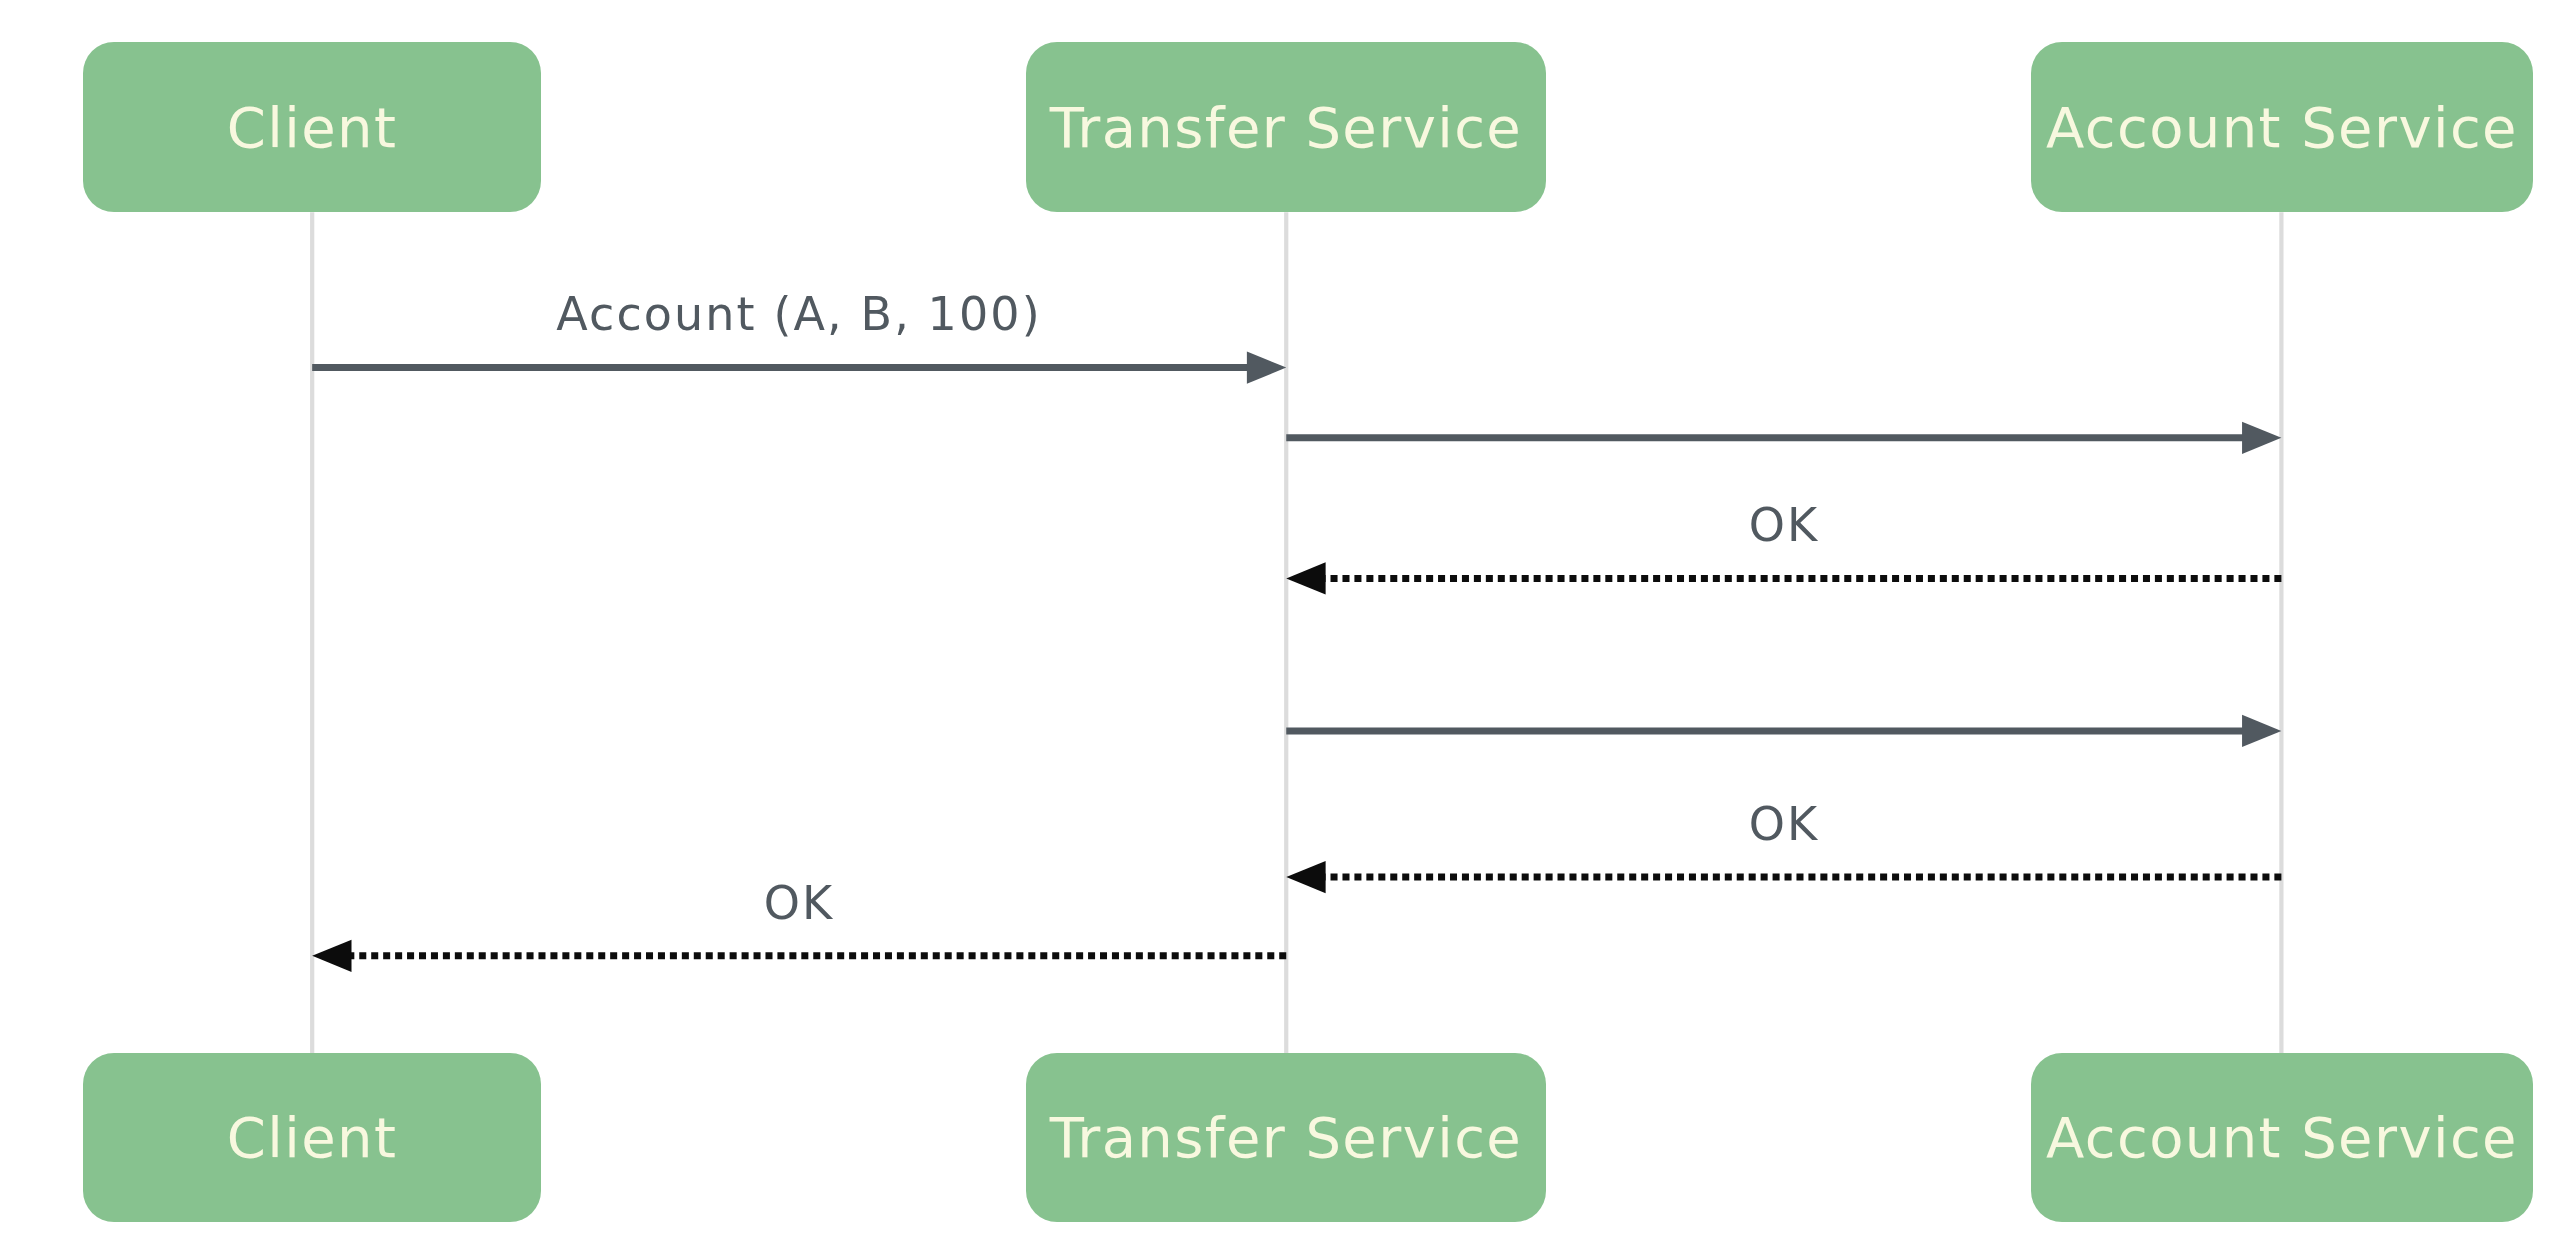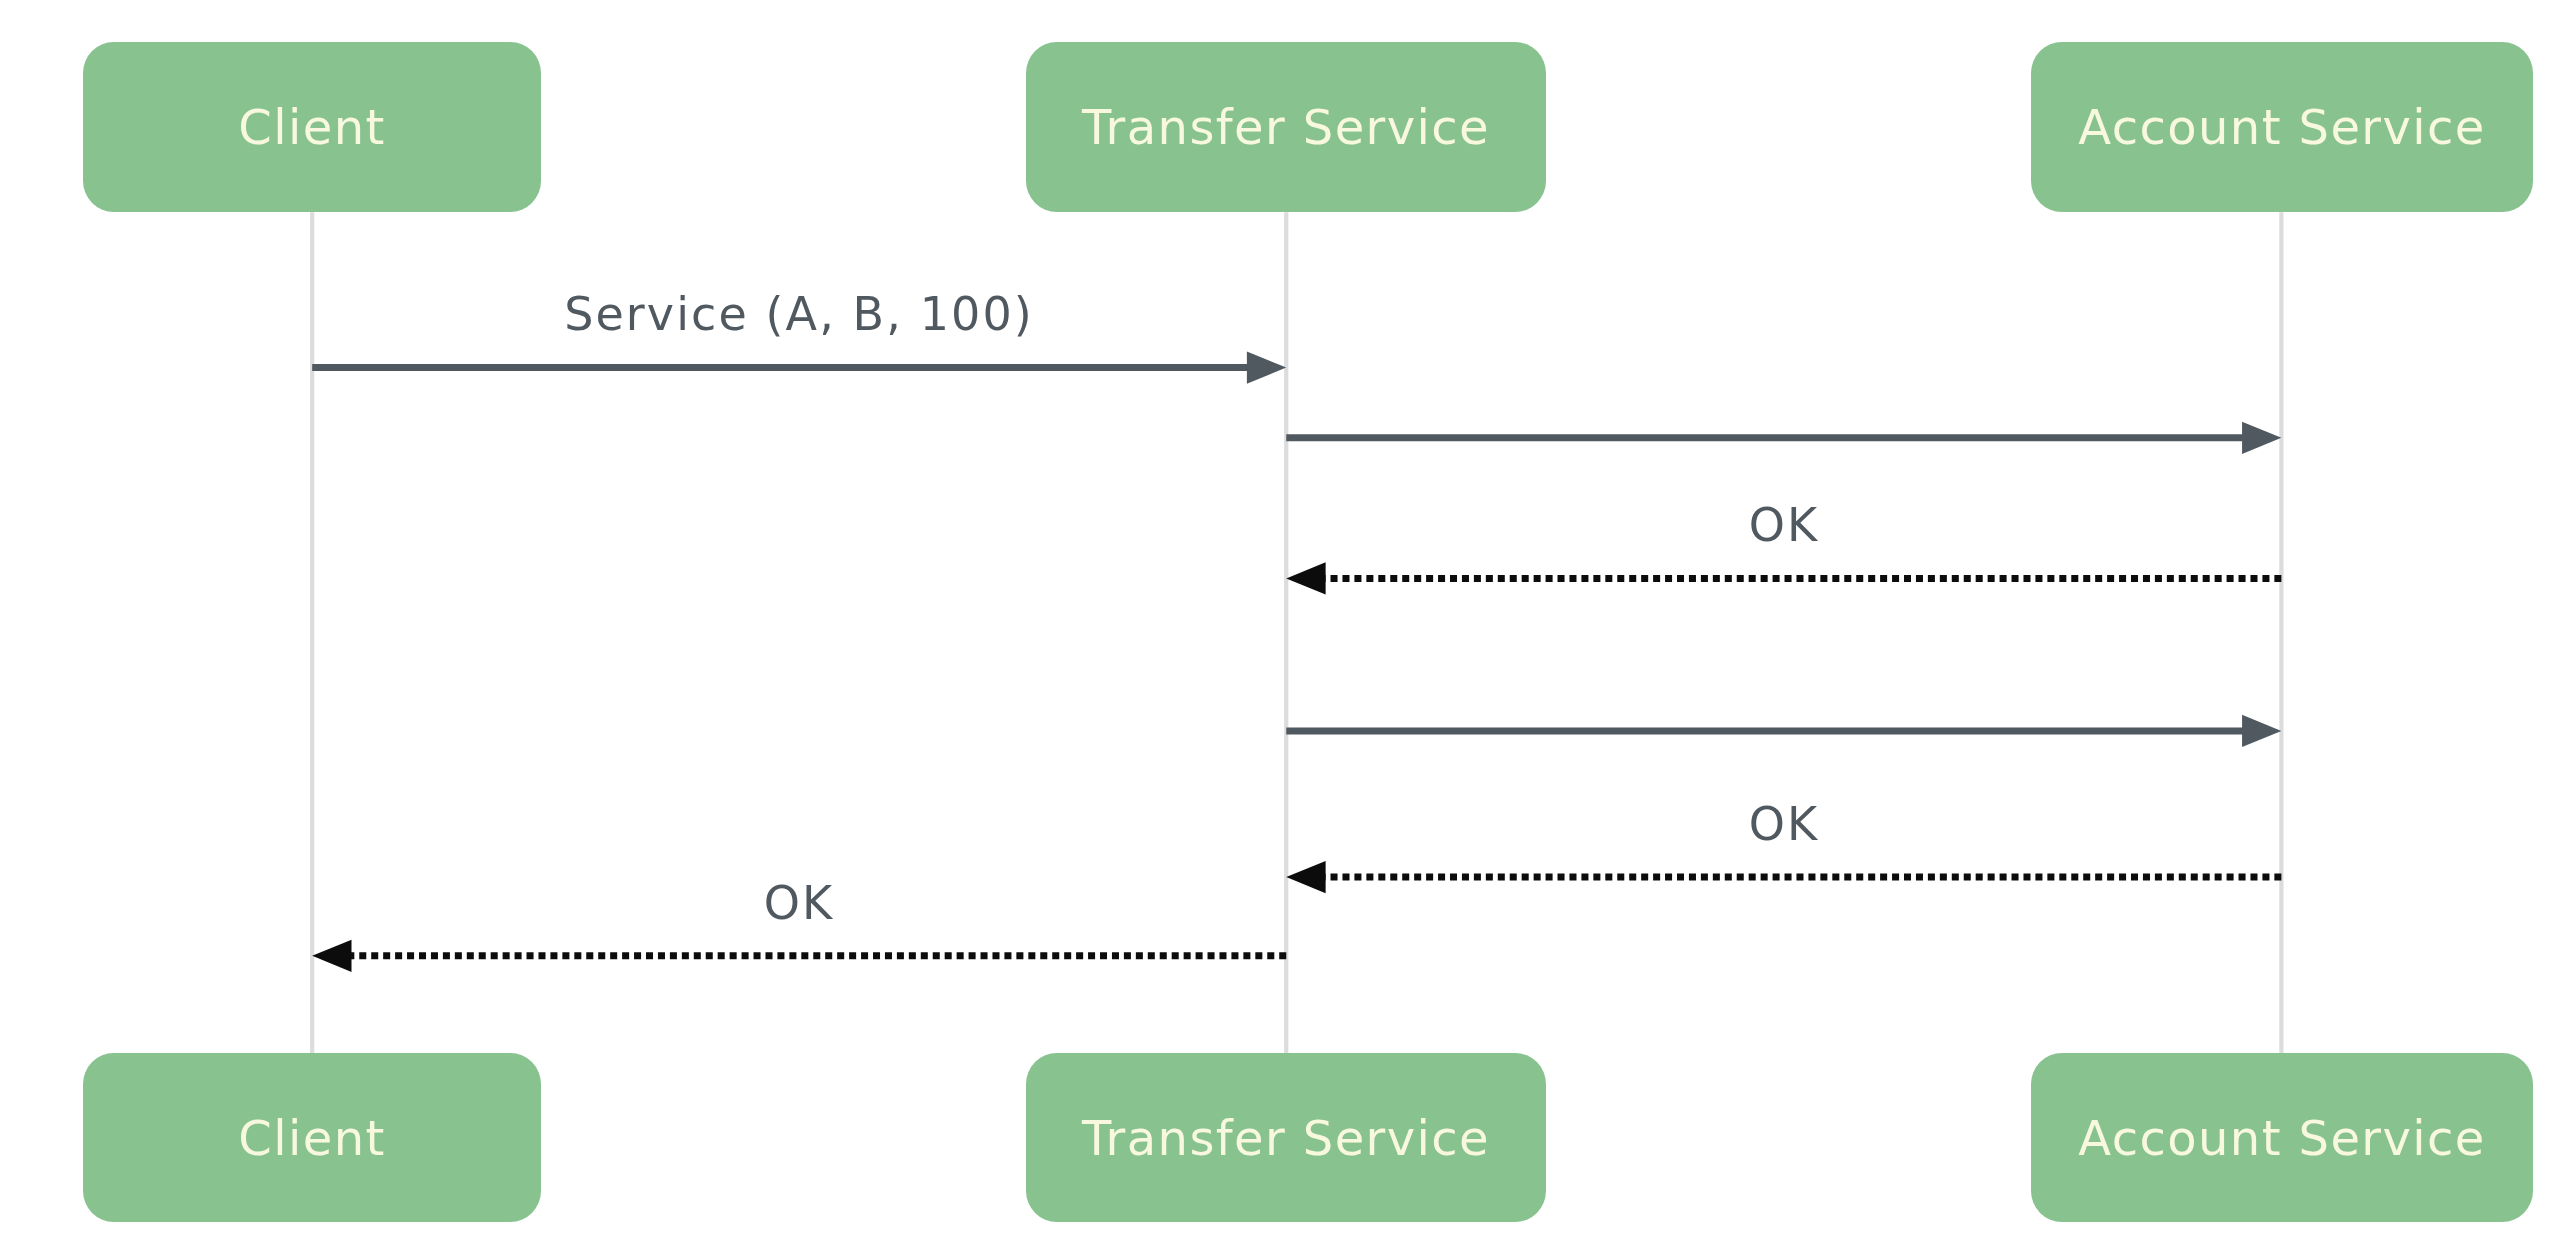--- a/index.html
+++ b/index.html
@@ -19,21 +19,21 @@
     overflow:hidden;
   }
   .layer{position:absolute;left:0;top:0;width:2576px;height:1258px;}
   .actor-box{
     position:absolute;
     height:170px;
     background:var(--green);
     border-radius:31px;
     display:flex;align-items:center;justify-content:center;
     color:var(--cream);
-    font-size:48px;
+    font-size:56px;
     letter-spacing:1.4px;
     white-space:nowrap;
   }
   .msg-label{
     position:absolute;
     transform:translateX(-50%);
     color:var(--slate);
     font-size:46px;
     letter-spacing:2.1px;
     line-height:48px;
@@ -88,19 +88,19 @@
   <div class="actor-box" style="left:83px;top:1053px;width:458px;height:169px;">
     <span>Client</span>
   </div>
   <div class="actor-box" style="left:1026px;top:1053px;width:520px;height:169px;">
     <span>Transfer Service</span>
   </div>
   <div class="actor-box" style="left:2031px;top:1053px;width:502px;height:169px;">
     <span>Account Service</span>
   </div>
 
-  <div class="msg-label" style="left:799px;top:290px;">Service (A, B, 100)</div>
+  <div class="msg-label" style="left:799px;top:290px;">Account (A, B, 100)</div>
   <div class="msg-label" style="left:1784px;top:501px;">OK</div>
   <div class="msg-label" style="left:1784px;top:800px;">OK</div>
   <div class="msg-label" style="left:799px;top:879px;">OK</div>
 
 </div>
 
 
 </body></html>

